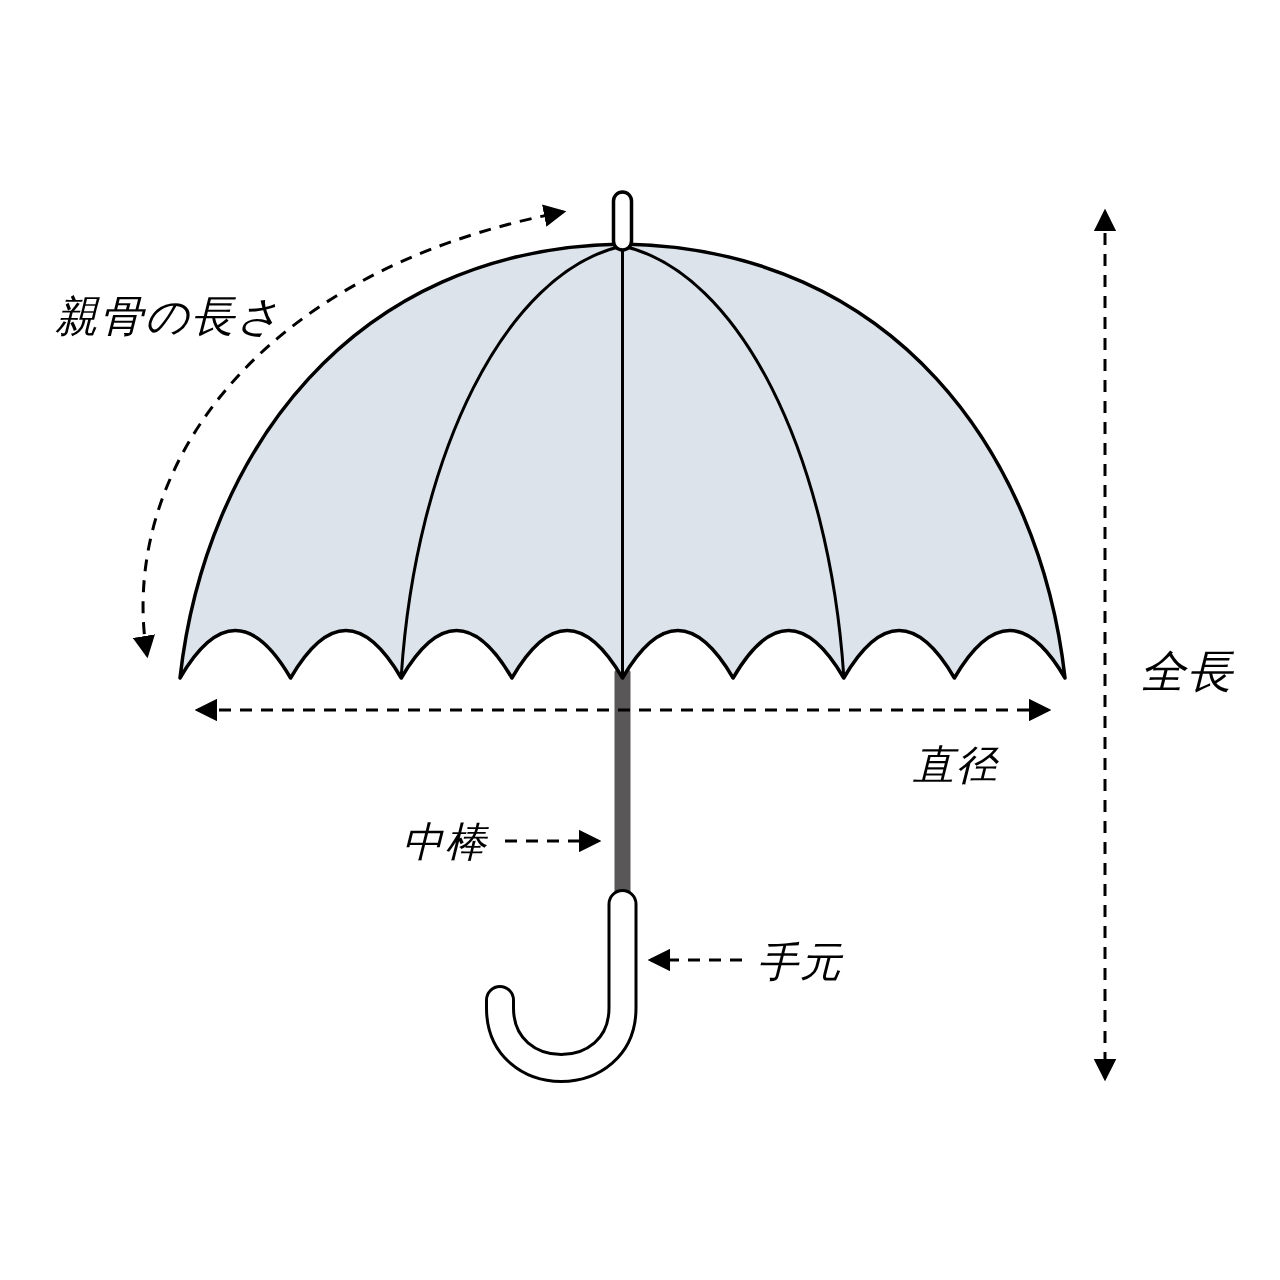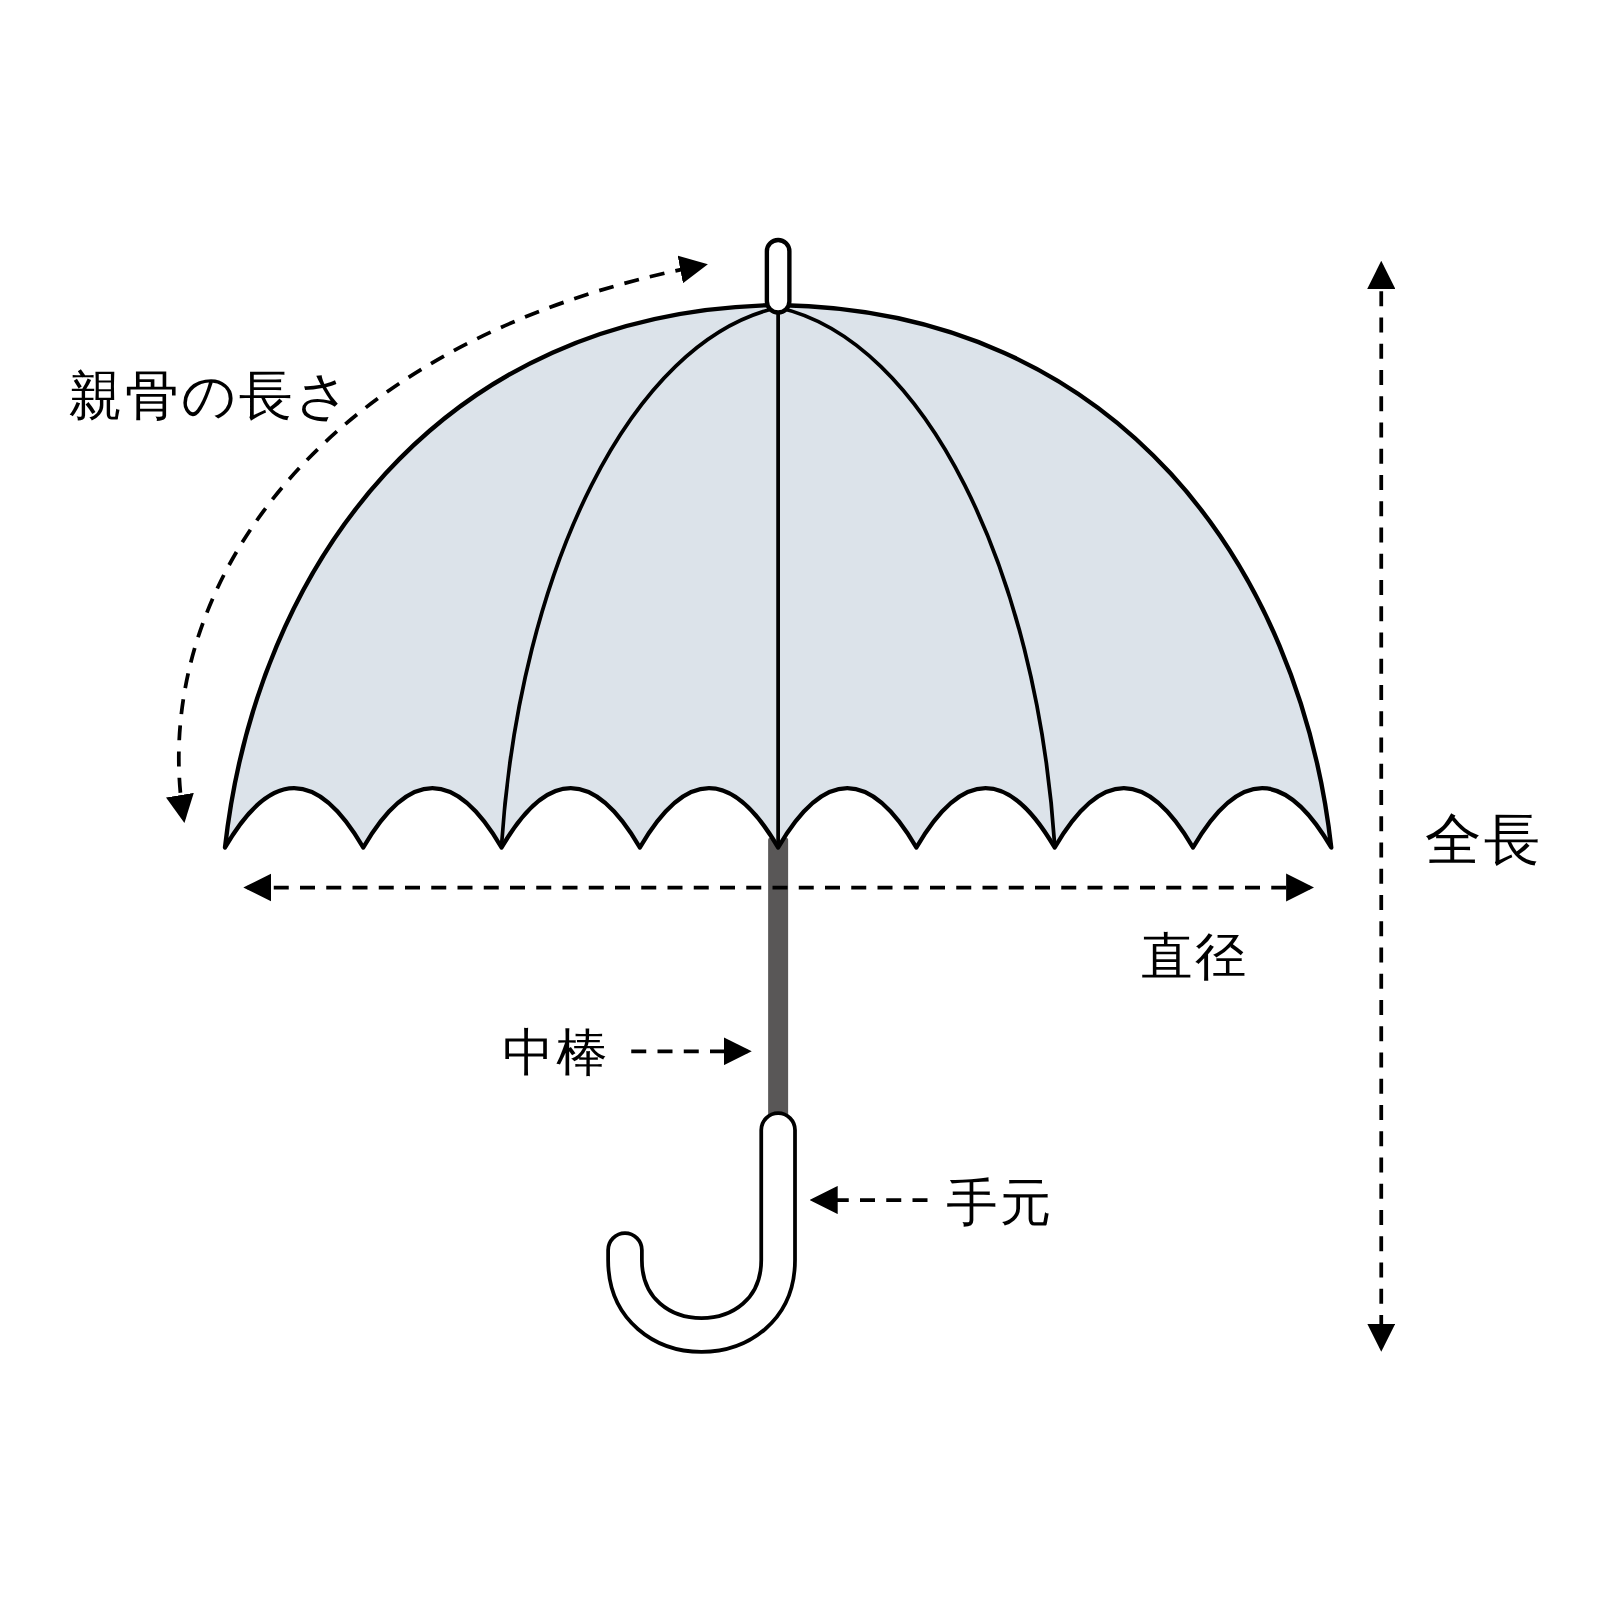--- a/index.html
+++ b/index.html
@@ -6,20 +6,21 @@
     margin: 0;
     padding: 0;
     background: #ffffff;
   }
   .stage {
     width: 1280px;
     height: 1280px;
     position: relative;
     background: #ffffff;
     overflow: hidden;
+    font-style: italic;
   }
   svg {
     display: block;
   }
   .label {
     font-family: "Liberation Sans", "DejaVu Sans", sans-serif;
     font-weight: 500;
     fill: #000000;
   }
   .dashed {

